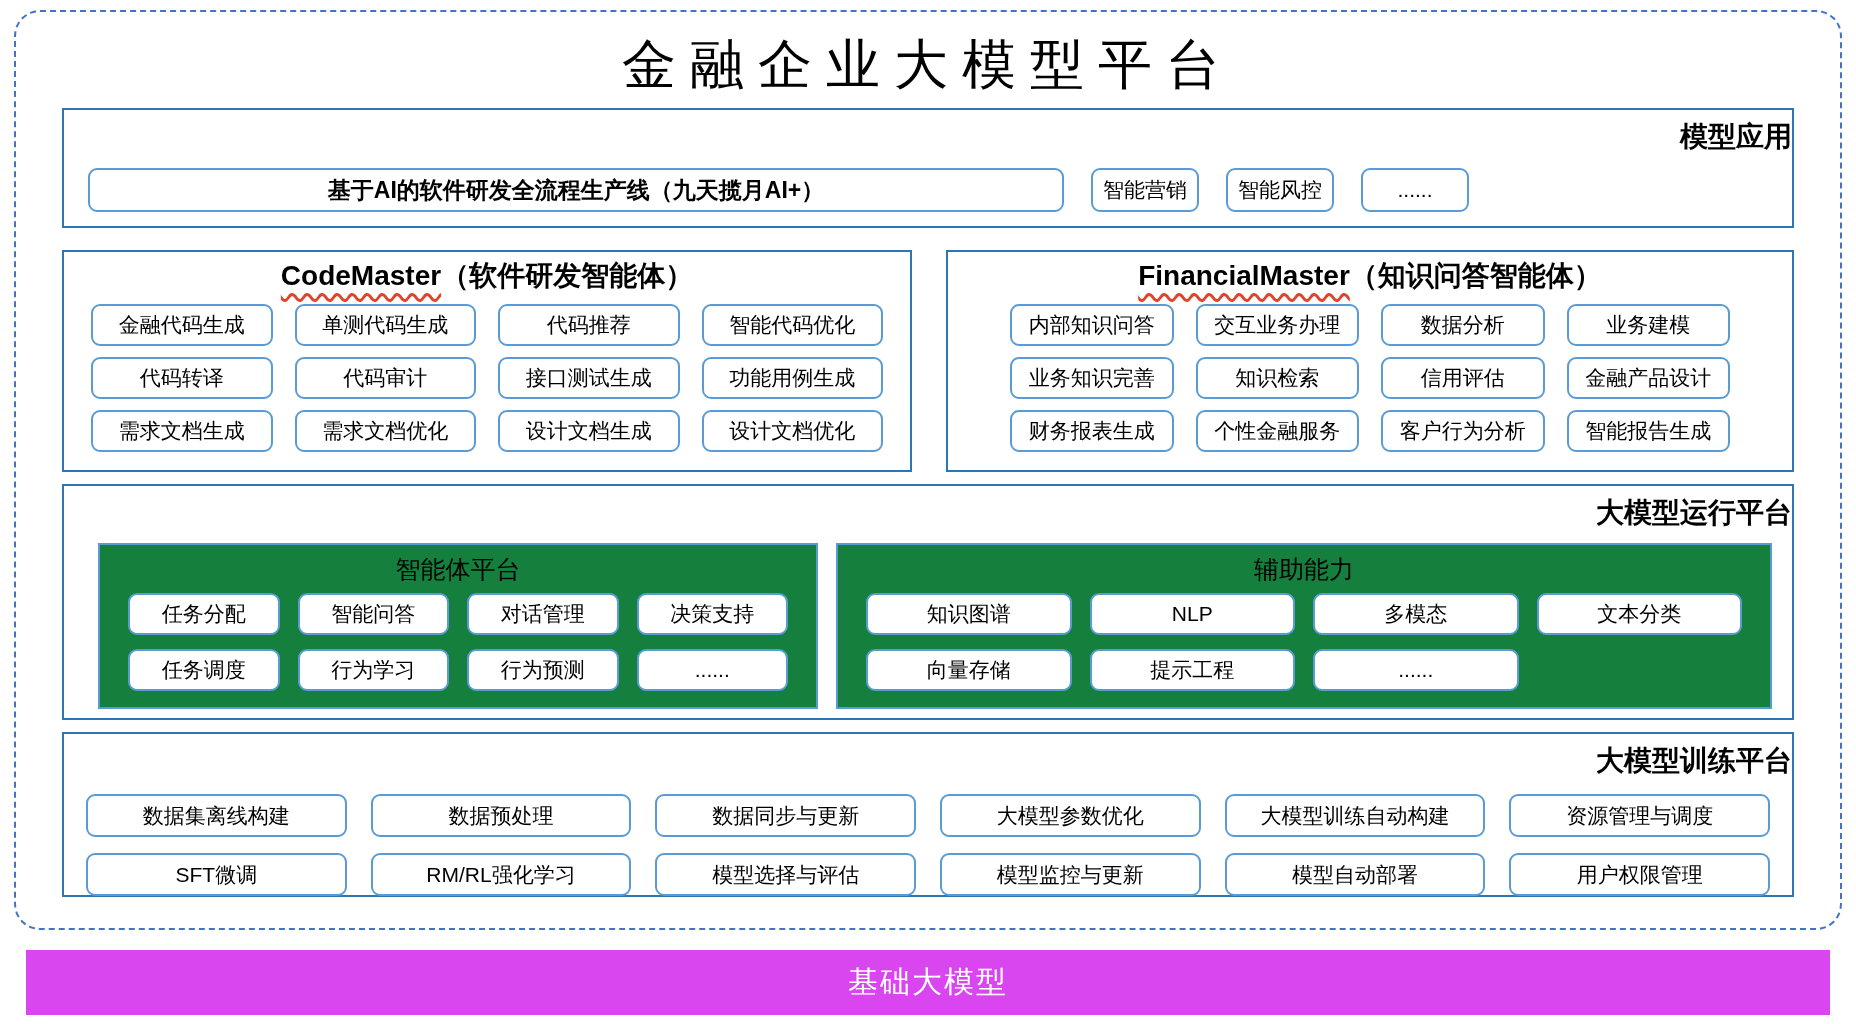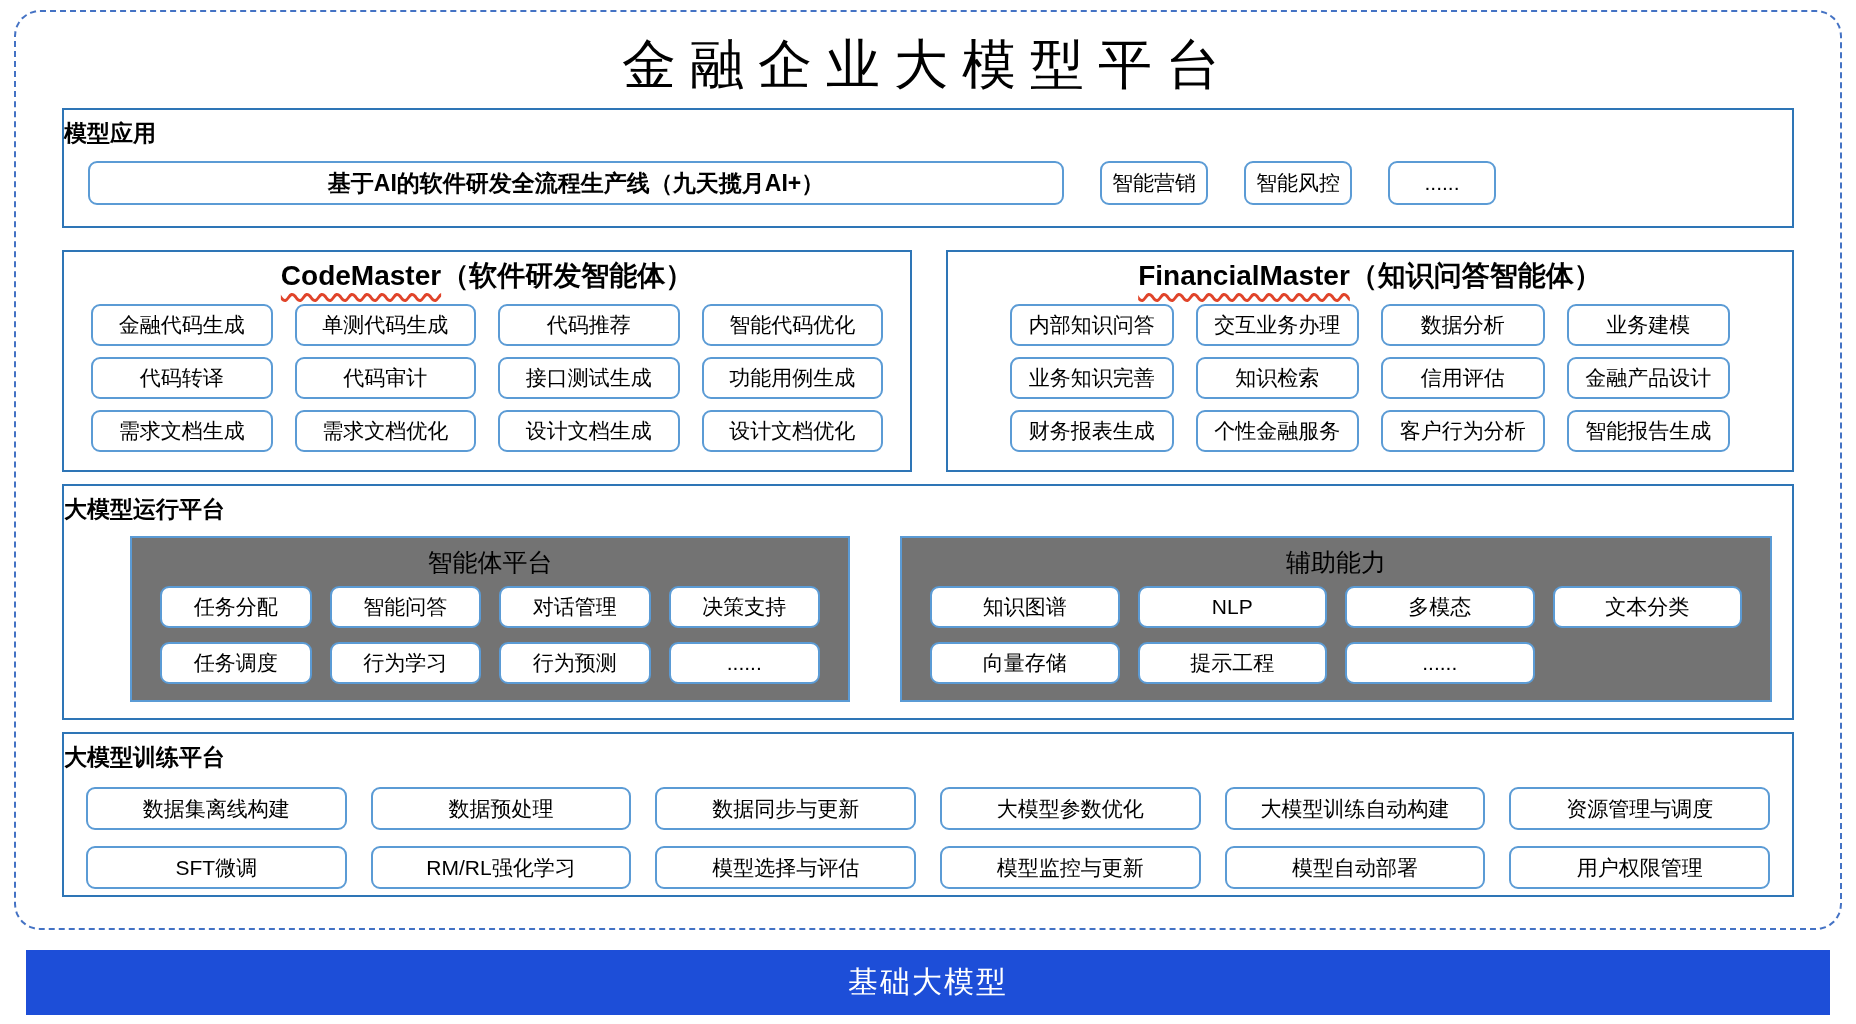--- a/index.html
+++ b/index.html
@@ -15,34 +15,34 @@
   }
   .main-title {
     margin-top:22px; text-align:center;
     font-family:"DejaVu Serif","Liberation Serif",serif;
     font-size:54px; font-weight:400; letter-spacing:14px; line-height:62px;
   }
   .box {
     position:absolute; left:46px; right:46px;
     border:2px solid #2E75B6; background:#ffffff;
   }
-  .sec-title { text-align:left; font-size:23px; font-weight:700; margin-top:8px; }
+  .sec-title { text-align:right; font-size:28px; font-weight:700; margin-top:8px; }
   .sub-title { text-align:center; font-size:25px; font-weight:400; margin-top:8px; }
 
   .item {
     background:#ffffff; border:2px solid #5B9BD5; border-radius:9px;
     display:flex; align-items:center; justify-content:center;
     font-size:21px; white-space:nowrap; height:44px;
   }
 
   
   .sec1 { top:96px; height:120px; }
   .sec1-row { display:flex; margin:12px 0 0 24px; height:46px; }
   .item-big { width:976px; font-weight:700; font-size:23px; }
-  .item-s1 { width:108px; margin-left:36px; }
+  .item-s1 { width:108px; margin-left:27px; }
 
   
   .agents-row { position:absolute; left:46px; right:46px; top:238px; height:222px; display:flex; gap:34px; }
   .agent { position:relative; left:0; right:0; height:222px; border:2px solid #2E75B6; background:#fff; }
   .agent-cm { flex:0 0 850px; }
   .agent-fm { flex:1; }
   .agent-header { text-align:center; font-size:28px; font-weight:700; margin-top:5px; }
   .wavy {
     text-decoration-line:underline; text-decoration-style:wavy;
     text-decoration-color:#E0442A; text-decoration-thickness:3px;
@@ -51,41 +51,41 @@
   .agent-grid {
     display:grid; grid-template-columns:repeat(4,1fr);
     column-gap:22px; row-gap:11px; margin-top:9px; padding:0 27px;
   }
   .agent-fm .agent-grid { padding:0 62px; }
   .agent-grid .item { height:42px; }
 
   
   .sec3 { top:472px; height:236px; }
   .sub-row { display:flex; margin:11px 20px 0 34px; gap:18px; height:166px; }
-  .subbox { border:2px solid #5B9BD5; background:#737373; height:166px;margin-left:32px; }
+  .subbox { border:2px solid #5B9BD5; background:#15803d; height:166px; }
   .sub-agent { flex:0 0 720px; }
   .sub-aux { flex:1; }
   .sub-grid {
     display:grid; grid-template-columns:repeat(4,1fr);
     column-gap:18px; row-gap:14px; margin-top:7px; padding:0 28px;
   }
   .sub-grid .item { height:42px; }
 
   
   .sec4 { top:720px; height:165px; }
   .train-grid {
     display:grid; grid-template-columns:repeat(6,1fr);
     column-gap:24px; row-gap:16px; margin-top:14px; padding:0 22px;text-align:right;
   }
   .train-grid .item { height:43px; }
 
   
   .foundation-bar {
     position:absolute; left:26px; right:26px; top:950px; height:65px;
-    background:#1d4ed8; color:#ffffff; display:flex; align-items:center;
+    background:#d946ef; color:#ffffff; display:flex; align-items:center;
     justify-content:center; font-size:30px; letter-spacing:2px;
   }
 </style>
 </head>
 <body>
 
 <div class="page">
   <div class="outer">
 
     <div class="main-title">金融企业大模型平台</div>

